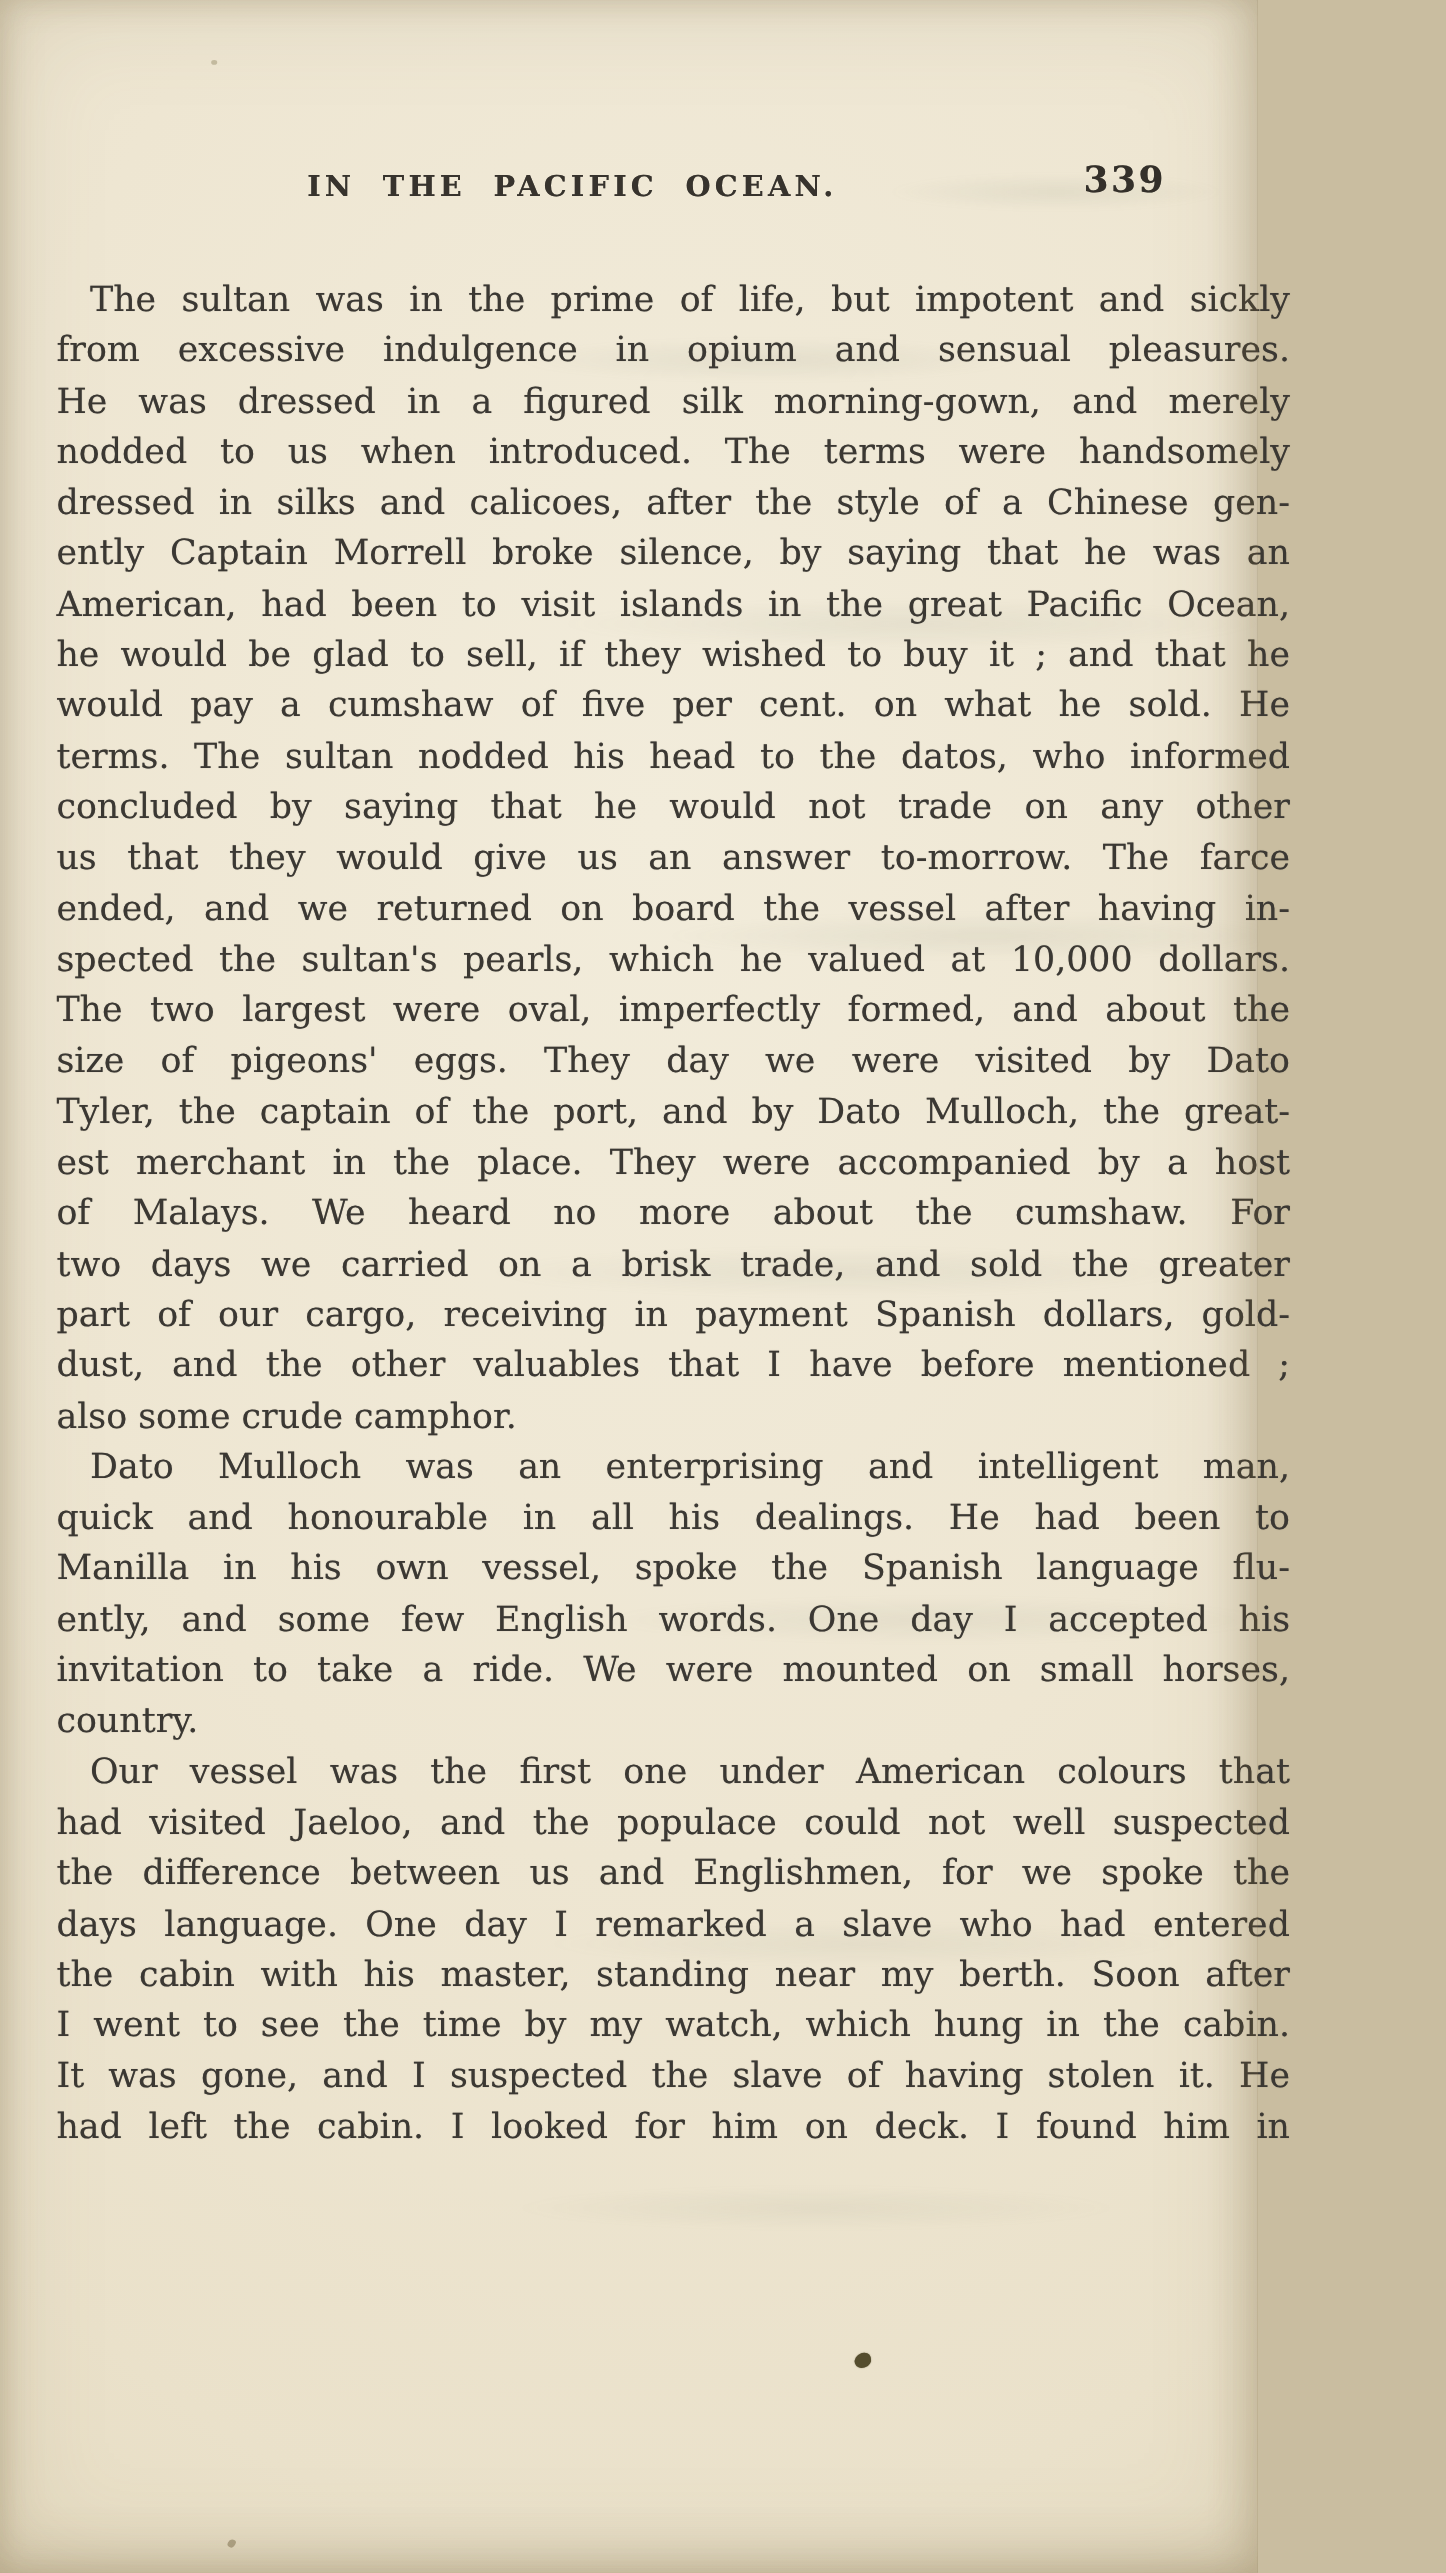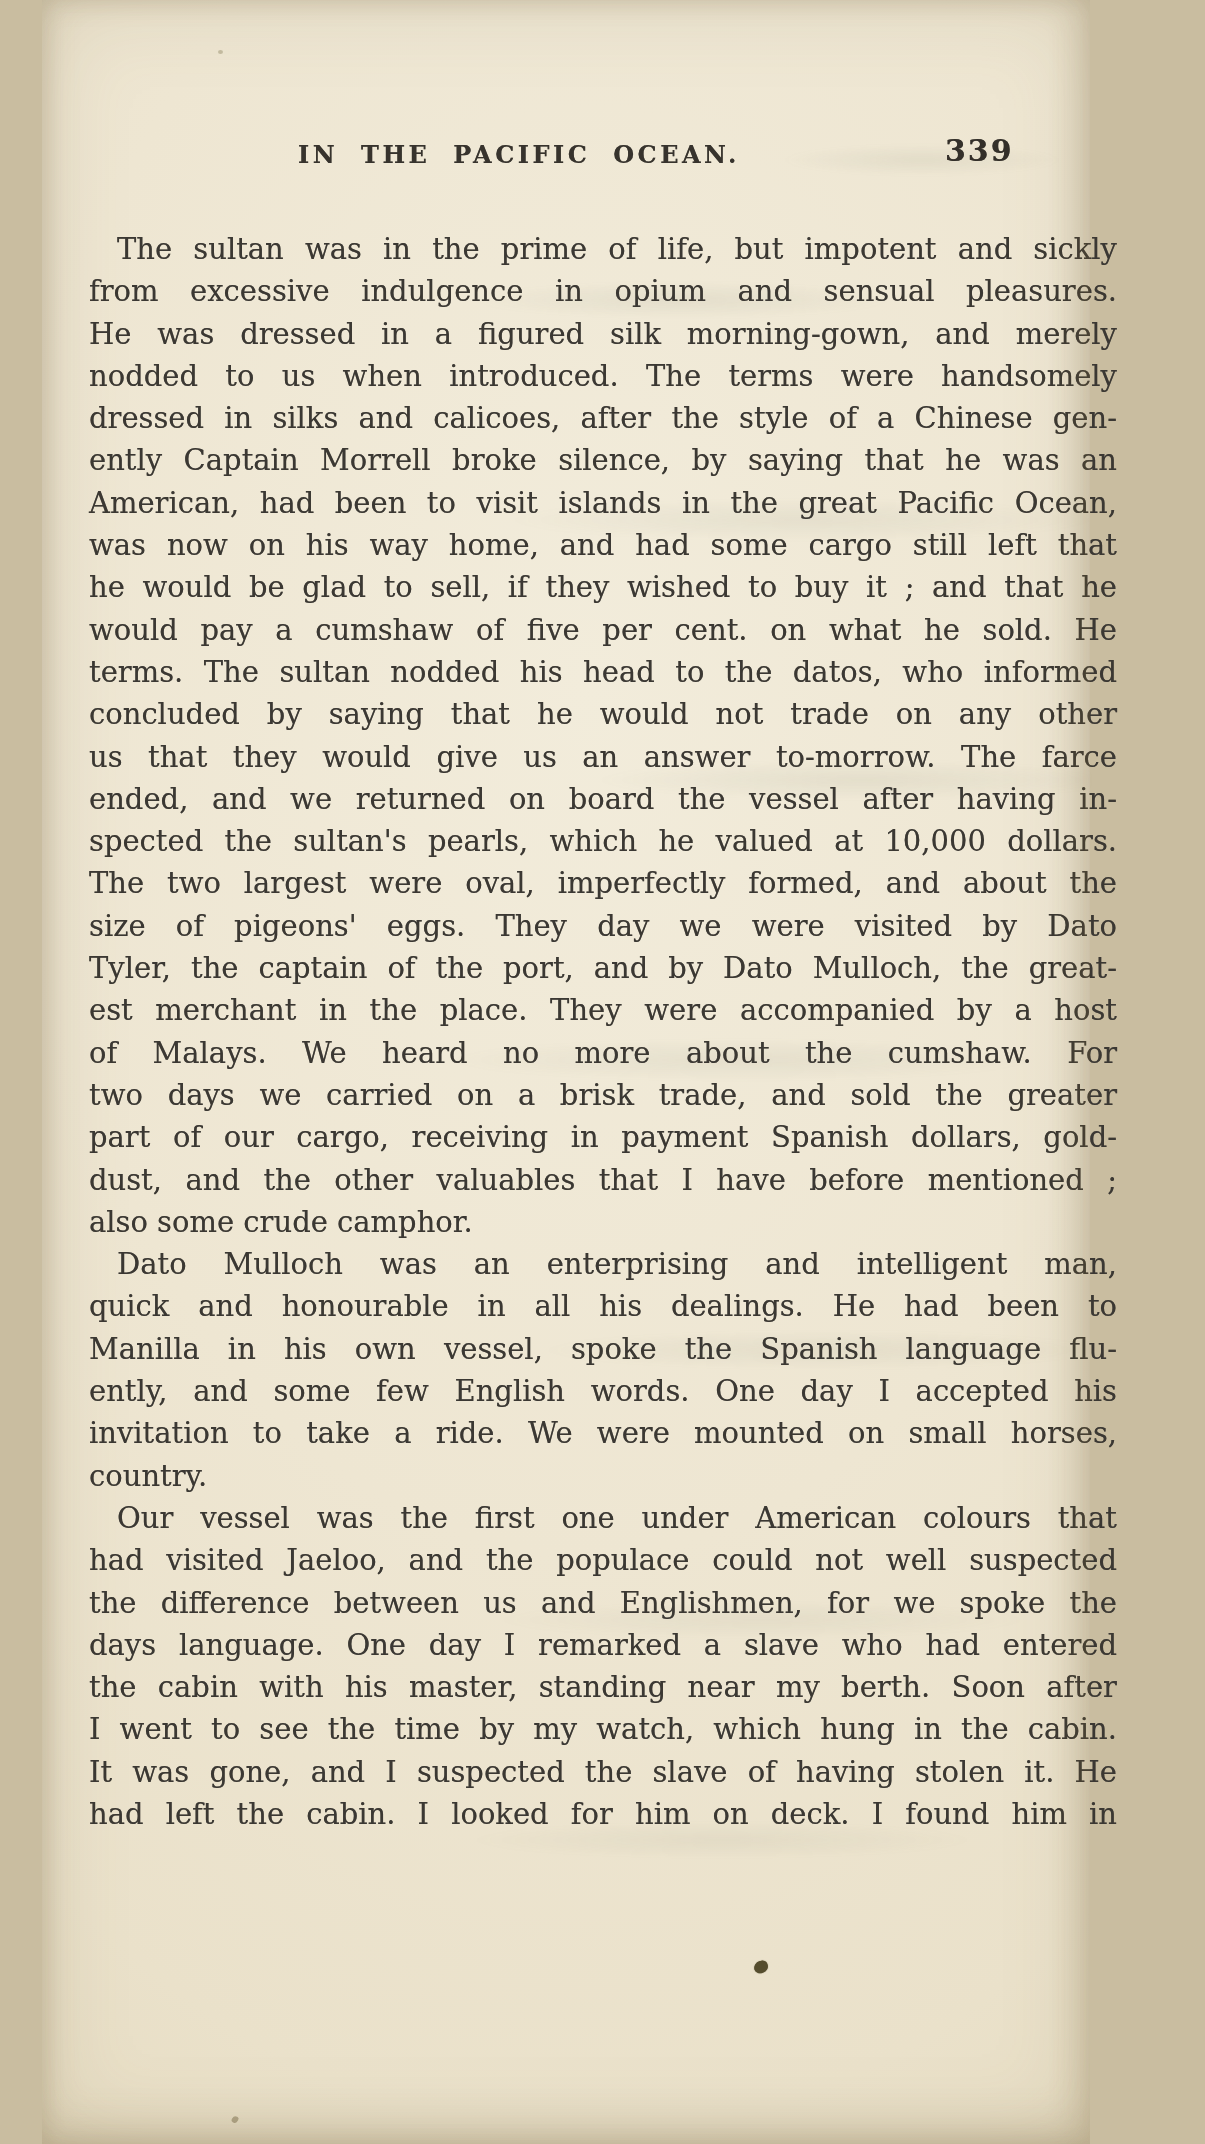--- a/index.html
+++ b/index.html
@@ -11,21 +11,20 @@
     background: #c9bda0;
     font-family: "DejaVu Serif", "Liberation Serif", serif;
   }
   .page {
     position: relative;
     width: 1048px;
     height: 2144px;
     background:
       radial-gradient(ellipse 120% 90% at 52% 32%, #f2ecdb 0%, #eee6d2 45%, #eae1ca 75%, #e3d8bc 100%);
     color: #3b3833;
-    margin-left: 42px;
   }
   
   .page::after {
     content: "";
     position: absolute;
     inset: 0;
     pointer-events: none;
     box-shadow:
       inset 0 0 90px rgba(130, 110, 70, 0.18),
       inset -14px 0 30px rgba(120, 100, 60, 0.14),
@@ -139,21 +138,20 @@
 
   <div class="text-block">
       <div>
         <div class="line indent">The sultan was in the prime of life, but impotent and sickly</div>
         <div class="line">from excessive indulgence in opium and sensual pleasures.</div>
         <div class="line">He was dressed in a figured silk morning-gown, and merely</div>
         <div class="line">nodded to us when introduced.  The terms were handsomely</div>
         <div class="line">dressed in silks and calicoes, after the style of a Chinese gen-</div>
         <div class="line">ently Captain Morrell broke silence, by saying that he was an</div>
         <div class="line">American, had been to visit islands in the great Pacific Ocean,</div>
-        <div class="line">was now on his way home, and had some cargo still left that</div>
         <div class="line">he would be glad to sell, if they wished to buy it ; and that he</div>
         <div class="line">would pay a cumshaw of five per cent. on what he sold.  He</div>
         <div class="line">terms.  The sultan nodded his head to the datos, who informed</div>
         <div class="line">concluded by saying that he would not trade on any other</div>
         <div class="line">us that they would give us an answer to-morrow.  The farce</div>
         <div class="line">ended, and we returned on board the vessel after having in-</div>
         <div class="line">spected the sultan's pearls, which he valued at 10,000 dollars.</div>
         <div class="line">The two largest were oval, imperfectly formed, and about the</div>
         <div class="line">size of pigeons' eggs.  They day we were visited by Dato</div>
         <div class="line">Tyler, the captain of the port, and by Dato Mulloch, the great-</div>

